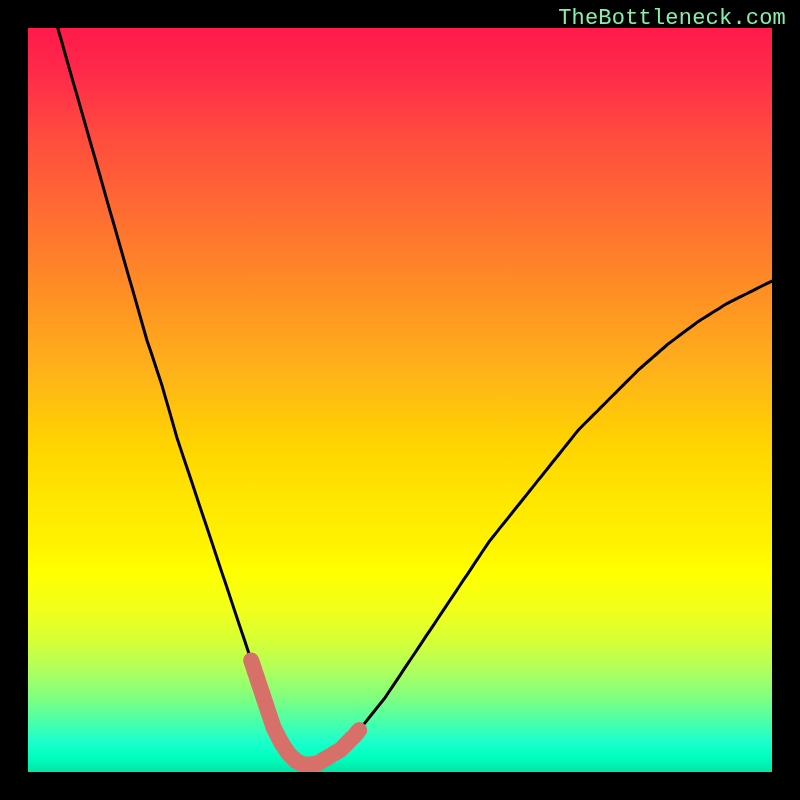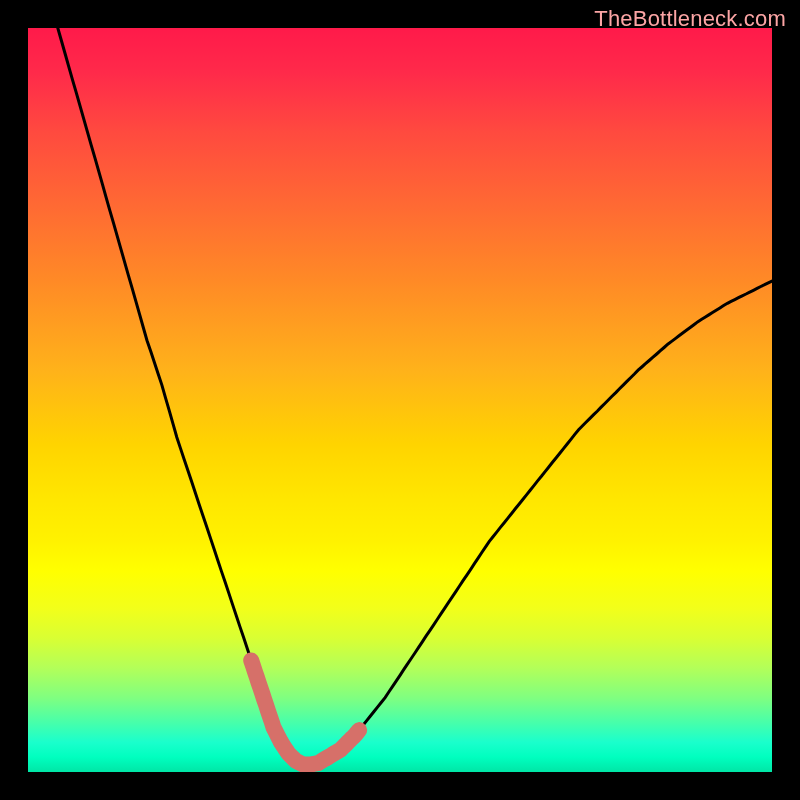--- a/index.html
+++ b/index.html
@@ -14,25 +14,26 @@
   .stage {
     position: relative;
     width: 800px;
     height: 800px;
     background: #000;
   }
   .watermark {
     position: absolute;
     top: 6px;
     right: 14px;
-    color: #fca5a5;
+    color: #86efac;
     font-size: 22px;
     font-weight: 500;
     letter-spacing: 0.2px;
     z-index: 50;
+    font-family: Liberation Mono, monospace;
   }
   .plot-area {
     position: absolute;
     left: 28px;
     top: 28px;
     width: 744px;
     height: 744px;
     overflow: hidden;
     
     background: linear-gradient(

